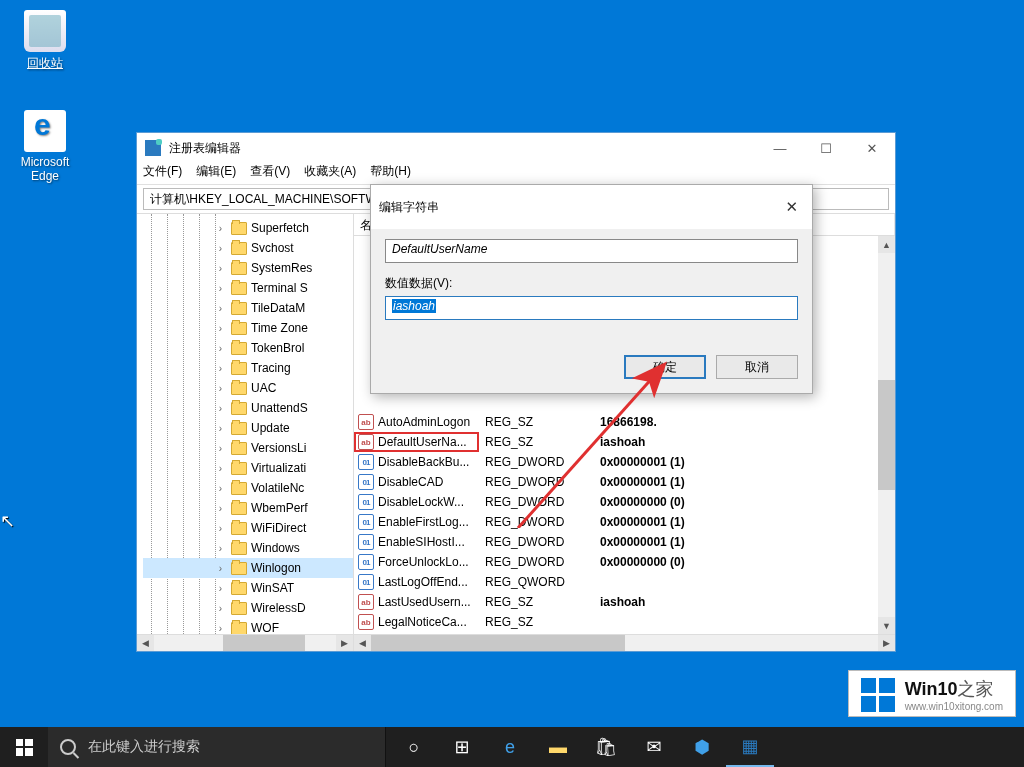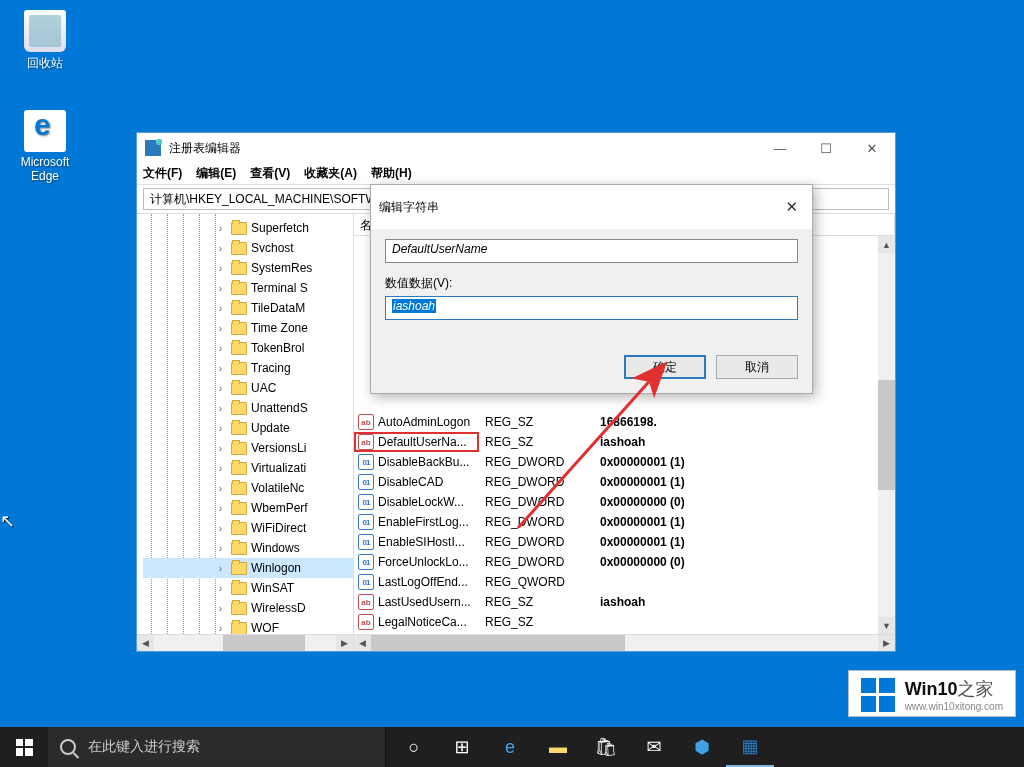--- a/index.html
+++ b/index.html
@@ -14,21 +14,21 @@
 .edge-icon .icon-box::after { content:"e"; color:#0078d7; font-size:30px; font-weight:bold; position:absolute; top:-2px; left:10px; }
 
 
 .regedit { position:absolute; left:136px; top:132px; width:760px; height:520px; background:#fff; border:1px solid #5a9bd5; display:flex; flex-direction:column; }
 .titlebar { height:30px; background:#fff; display:flex; align-items:center; padding-left:8px; border-bottom:0; }
 .titlebar .title-icon { width:16px; height:16px; background:#2a7abf; margin-right:8px; position:relative; }
 .titlebar .title-icon::after{content:"";position:absolute;width:6px;height:6px;background:#4ecdc4;right:-1px;top:-1px;border-radius:2px;}
 .titlebar .title { font-size:12px; }
 .titlebar .win-controls { margin-left:auto; display:flex; }
 .titlebar .win-controls div { width:46px; height:30px; display:flex; align-items:center; justify-content:center; font-size:13px; color:#555; cursor:pointer; }
-.menubar { height:22px; background:#fff; display:flex; align-items:center; padding:0 6px; font-size:12px; gap:14px; border-bottom:1px solid #e0e0e0;font-weight:bold; }
+.menubar { height:22px; background:#fff; display:flex; align-items:flex-start; padding:0 6px; font-size:12px; gap:14px; border-bottom:1px solid #e0e0e0; }
 .menubar span { cursor:pointer; }
 .addressbar { height:22px; border:1px solid #bbb; margin:3px 6px; padding:2px 6px; font-size:12px; background:#fff; display:flex; align-items:center; overflow:hidden; white-space:nowrap; }
 
 .client { flex:1; display:flex; overflow:hidden; border-top:1px solid #ddd; }
 
 
 .tree-wrap { width:217px; display:flex; flex-direction:column; border-right:1px solid #ddd; }
 .tree { flex:1; overflow:hidden; font-size:12px; padding:4px 0 4px 6px; position:relative; }
 .tree-line { position:absolute; top:0; bottom:0; border-left:1px dotted #999; }
 .tree-node { display:flex; align-items:center; height:20px; padding-left:88px; white-space:nowrap; cursor:pointer; position:relative; }
@@ -99,21 +99,21 @@
 .watermark .wlogo div{background:#0078d7;}
 .watermark .wtxt .big{font-size:18px;color:#555;font-weight:300;}
 .watermark .wtxt .big b{font-weight:600;color:#111;}
 .watermark .wtxt .small{font-size:10px;color:#888;}
 
 .cursor{position:absolute;left:0;top:510px;font-size:18px;color:#fff;text-shadow:1px 1px 1px #000;pointer-events:none;}
 </style>
 </head>
 <body>
 
-<div class="desktop-icon recycle-bin" style="left:10px;top:10px;">
+<div class="desktop-icon recycle-bin" style="left:10px;top:10px;text-decoration:underline;">
   <div class="icon-box"></div>
   <div>回收站</div>
 </div>
 <div class="desktop-icon edge-icon" style="left:10px;top:110px;">
   <div class="icon-box"></div>
   <div style="white-space:pre-line;">Microsoft
 Edge</div>
 </div>
 
 <div class="cursor">↖</div>

